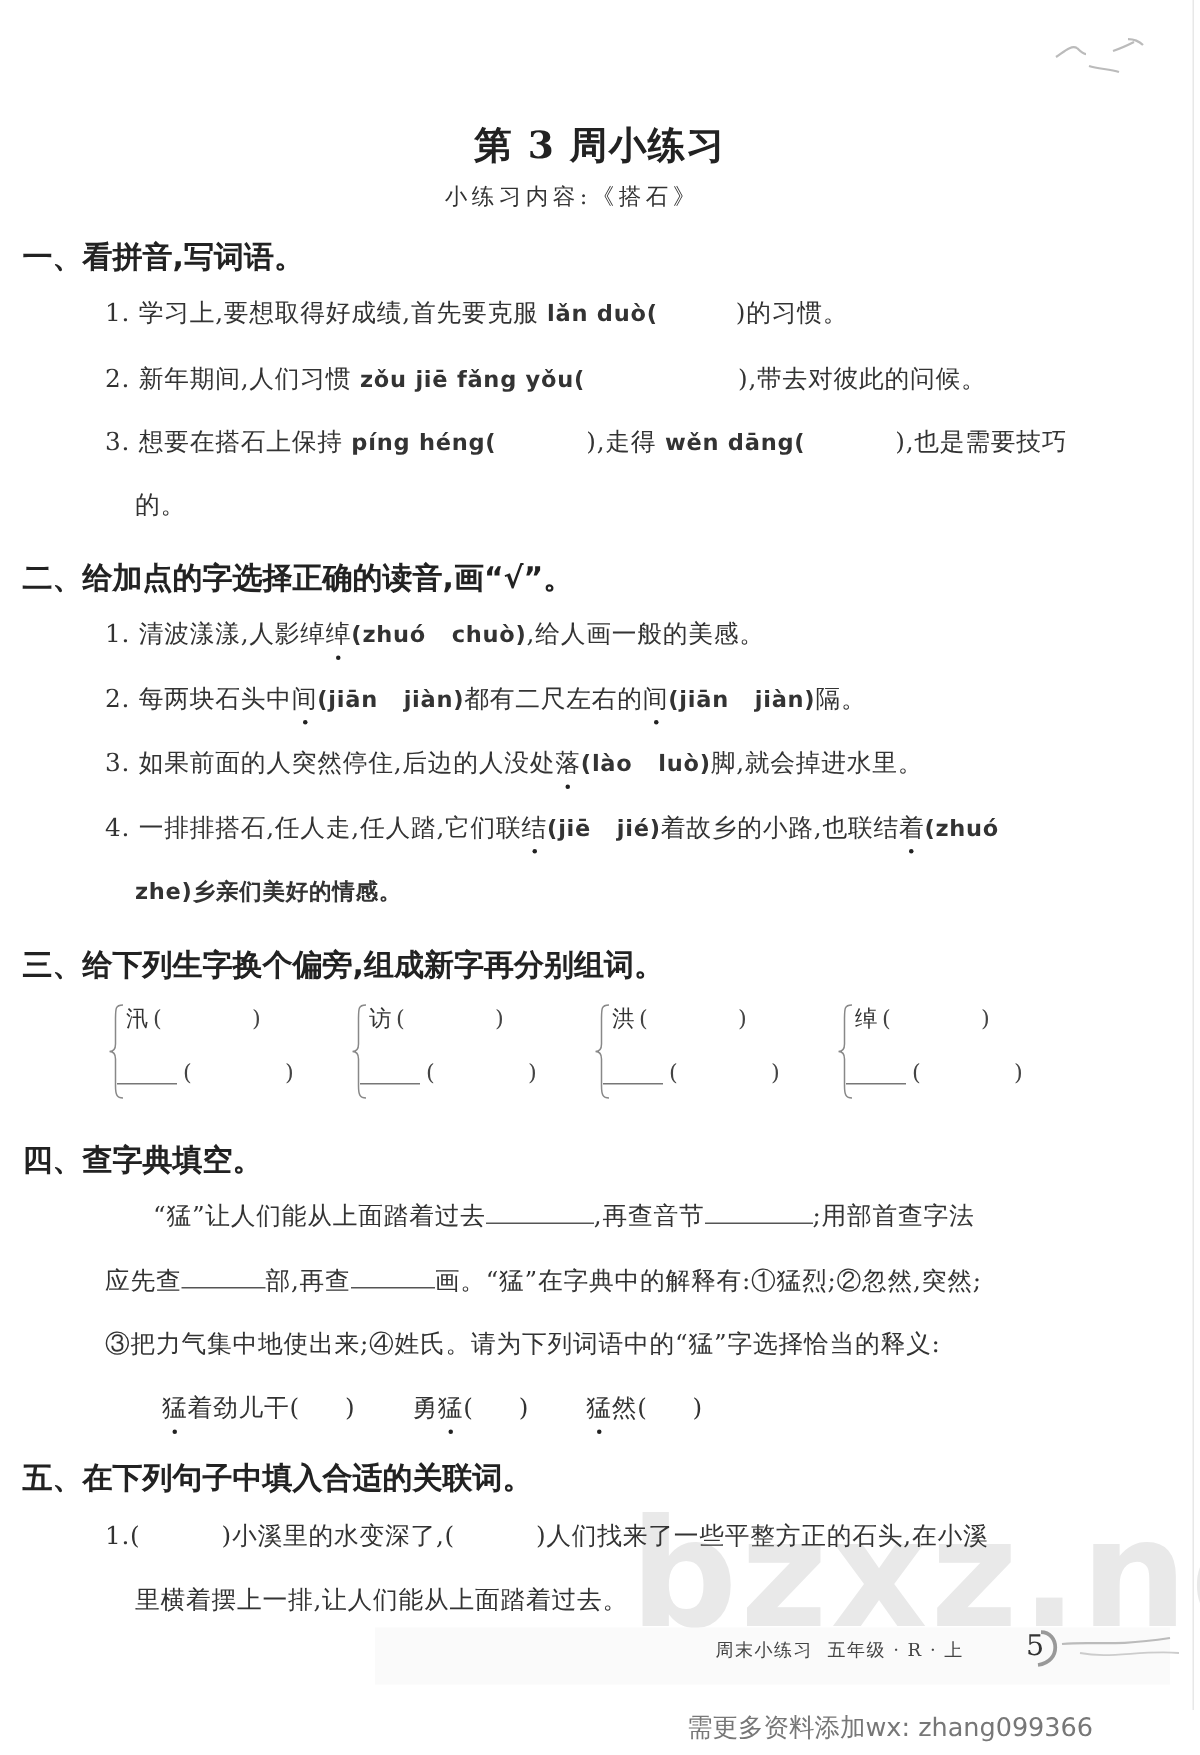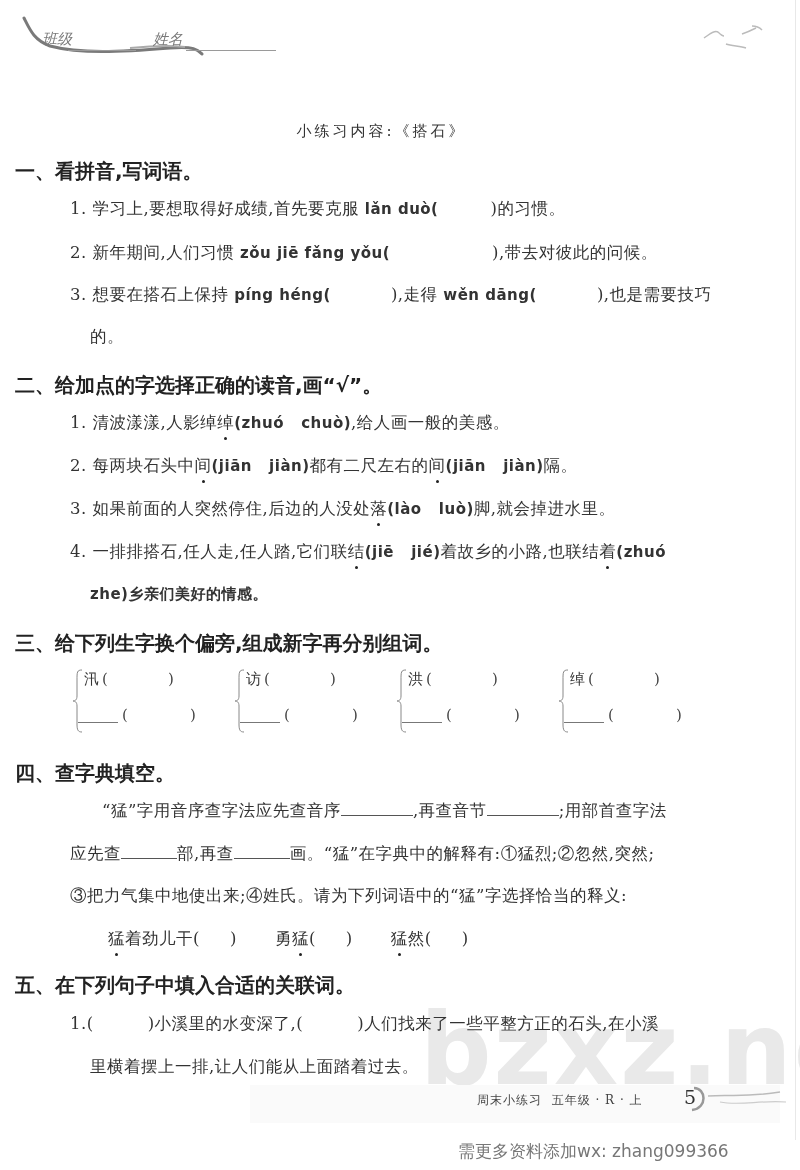--- a/index.html
+++ b/index.html
@@ -54,36 +54,27 @@
     .page-num { position: absolute; left: 684px; top: 1086px; font-size: 19px; color: #333; z-index: 2; }
     .page-swirl { position: absolute; left: 680px; top: 1084px; width: 110px; height: 30px; z-index: 2; }
     .ad-text { position: absolute; left: 458px; top: 1140px; font-family: "DejaVu Sans", "Liberation Sans", sans-serif; font-size: 17px; color: #777; z-index: 3; }
   </style>
 </head>
 <body>
 
 <div class="page">
   <div class="border-right"></div>
 
-  <div class="header-row">
-    <svg class="brush" viewBox="0 0 380 42">
-      <path d="M4 4 C10 16, 14 26, 30 32 C60 40, 100 38, 150 34 C175 32, 178 36, 182 40" stroke="#7a7a7a" stroke-width="3" fill="none" stroke-linecap="round"></path>
-      <path d="M110 34 C130 32, 150 31, 165 33" stroke="#aaa" stroke-width="2" fill="none"></path>
-    </svg>
-    <span class="hdr-label hdr-class-label">班级</span>
-    <div class="hdr-line hdr-class-line"></div>
-    <span class="hdr-label hdr-name-label">姓名</span>
-    <div class="hdr-line hdr-name-line"></div>
-  </div>
   <svg class="birds" viewBox="0 0 80 30">
     <path d="M4 18 C10 14, 14 10, 18 12 M18 12 C20 14, 22 16, 24 16" stroke="#bbb" stroke-width="1.5" fill="none"></path>
     <path d="M26 24 C32 26, 40 26, 46 28" stroke="#bbb" stroke-width="1.5" fill="none"></path>
     <path d="M42 14 C48 12, 52 10, 56 8 M52 6 C56 6, 60 8, 62 10" stroke="#bbb" stroke-width="1.5" fill="none"></path>
   </svg>
 
+  <div class="title">第 3 周小练习</div>
   <div class="subtitle">小练习内容:《搭石》</div>
 
   <div class="content">
 
     <div class="section-head" style="top:158px">一、看拼音,写词语。</div>
     <div class="line" style="left:70px; top:198px">
       <span>1. 学习上,要想取得好成绩,首先要克服 </span><span class="py">lǎn duò(</span><span class="blank" style="width:52px"></span><span>)的习惯。</span>
     </div>
     <div class="line" style="left:70px; top:242px">
       <span>2. 新年期间,人们习惯 </span><span class="py">zǒu jiē fǎng yǒu(</span><span class="blank" style="width:102px"></span><span>),带去对彼此的问候。</span>
@@ -152,21 +143,21 @@
       <span class="g-char">绰</span>
       <span class="g-open1">(</span>
       <span class="g-close1">)</span>
       <div class="g-blank"></div>
       <span class="g-open2">(</span>
       <span class="g-close2">)</span>
     </div>
 
     <div class="section-head" style="top:760px">四、查字典填空。</div>
     <div class="line" style="left:102px; top:800px">
-      <span>“猛”字用音序查字法应先查音序</span><span class="ul" style="width:72px"></span><span>,再查音节</span><span class="ul" style="width:72px"></span><span>;用部首查字法</span>
+      <span>“猛”让人们能从上面踏着过去</span><span class="ul" style="width:72px"></span><span>,再查音节</span><span class="ul" style="width:72px"></span><span>;用部首查字法</span>
     </div>
     <div class="line" style="left:70px; top:843px">
       <span>应先查</span><span class="ul" style="width:56px"></span><span>部,再查</span><span class="ul" style="width:56px"></span><span>画。“猛”在字典中的解释有:①猛烈;②忽然,突然;</span>
     </div>
     <div class="line" style="left:70px; top:885px">③把力气集中地使出来;④姓氏。请为下列词语中的“猛”字选择恰当的释义:</div>
     <div class="line" style="left:108px; top:928px">
       <span><span class="dot">猛</span><span>着劲儿干(</span><span class="blank" style="width:30px"></span><span>)</span></span><span style="display:inline-block;width:38px"></span><span><span>勇</span><span class="dot">猛</span><span>(</span><span class="blank" style="width:30px"></span><span>)</span></span><span style="display:inline-block;width:38px"></span><span><span class="dot">猛</span><span>然(</span><span class="blank" style="width:30px"></span><span>)</span></span>
     </div>
 
     <div class="section-head" style="top:972px">五、在下列句子中填入合适的关联词。</div>

